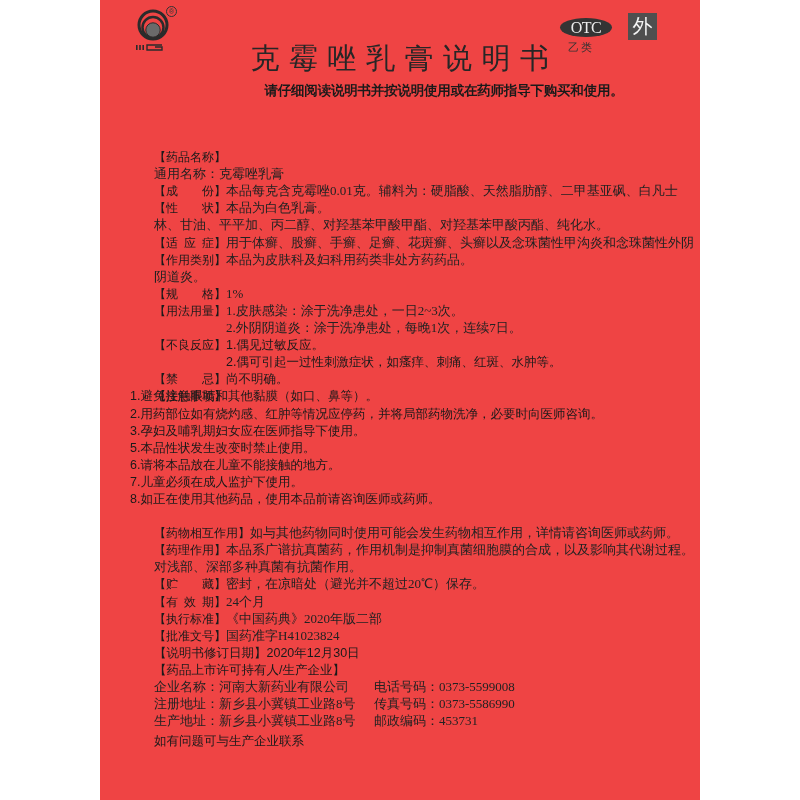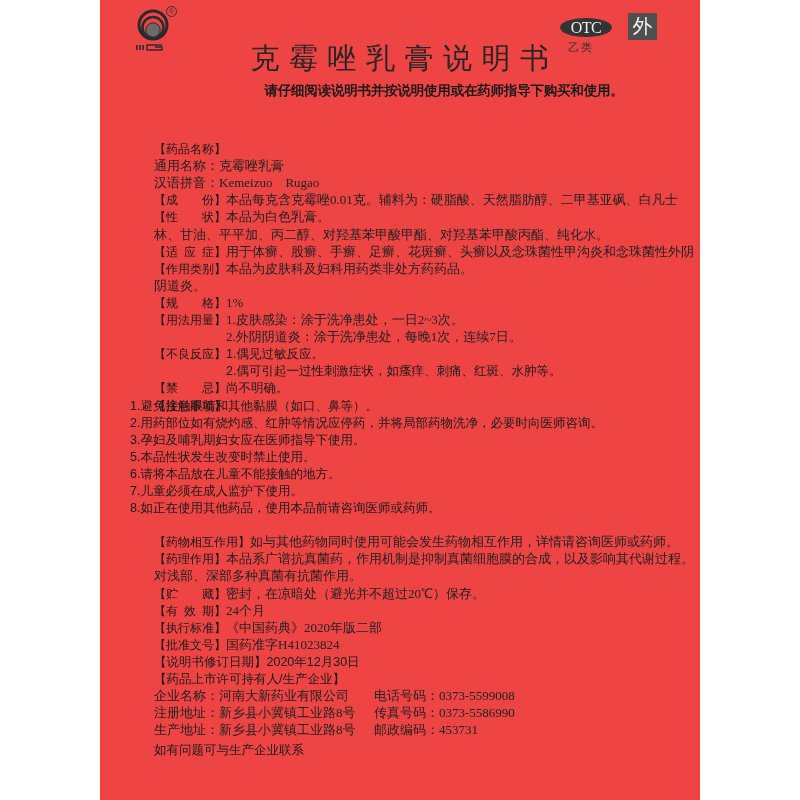--- a/index.html
+++ b/index.html
@@ -42,21 +42,21 @@
       font-family: "Liberation Sans", sans-serif; font-size: 29px; line-height: 34px;
       font-weight: 300; letter-spacing: 9.5px; padding-left: 9px; box-sizing: border-box;
       color: #262626;
     }
     .subtitle {
       position: absolute; left: 0; top: 82px; width: 600px; text-align: center;
       font-family: "Liberation Sans", sans-serif; font-size: 13.5px; line-height: 18px;
       font-weight: bold; color: #1a1a1a; letter-spacing: -0.2px; margin-left: 44px;
     }
     .body {
-      position: absolute; left: 30px; top: 122px; width: 540px;
+      position: absolute; left: 30px; top: 130px; width: 540px;
     }
     .ln {
       height: 17.1px; line-height: 17.1px; white-space: pre; overflow: visible;
     }
     .hei { font-family: "Liberation Sans", sans-serif; font-size: 12px; color: #1a1a1a; }
     .hei-t { font-family: "Liberation Sans", sans-serif; font-size: 12.5px; color: #1a1a1a; }
     .song { font-family: "Liberation Serif", serif; font-size: 13px; color: #222; }
     .indent { padding-left: 72px; }
     .col1 { display: inline-block; width: 220px; }
     .footer-ln { margin-top: 3px; }
@@ -84,23 +84,20 @@
   <div class="title">克霉唑乳膏说明书</div>
   <div class="subtitle">请仔细阅读说明书并按说明使用或在药师指导下购买和使用。</div>
 
   <div class="body">
 
     <div class="ln">
       <span class="hei">【药品名称】</span>
     </div>
     <div class="ln">
       <span class="song">通用名称：</span><span class="song">克霉唑乳膏</span>
-    </div>
-    <div class="ln">
-      <span class="song">汉语拼音：</span><span class="song">Kemeizuo　Rugao</span>
     </div>
 
     <div class="ln">
       <span class="hei">【成　　份】</span><span class="song">本品每克含克霉唑0.01克。辅料为：硬脂酸、天然脂肪醇、二甲基亚砜、白凡士</span>
     </div>
     <div class="ln">
       <span class="hei">【性　　状】</span><span class="song">本品为白色乳膏。</span>
     </div>
 
     <div class="ln">

